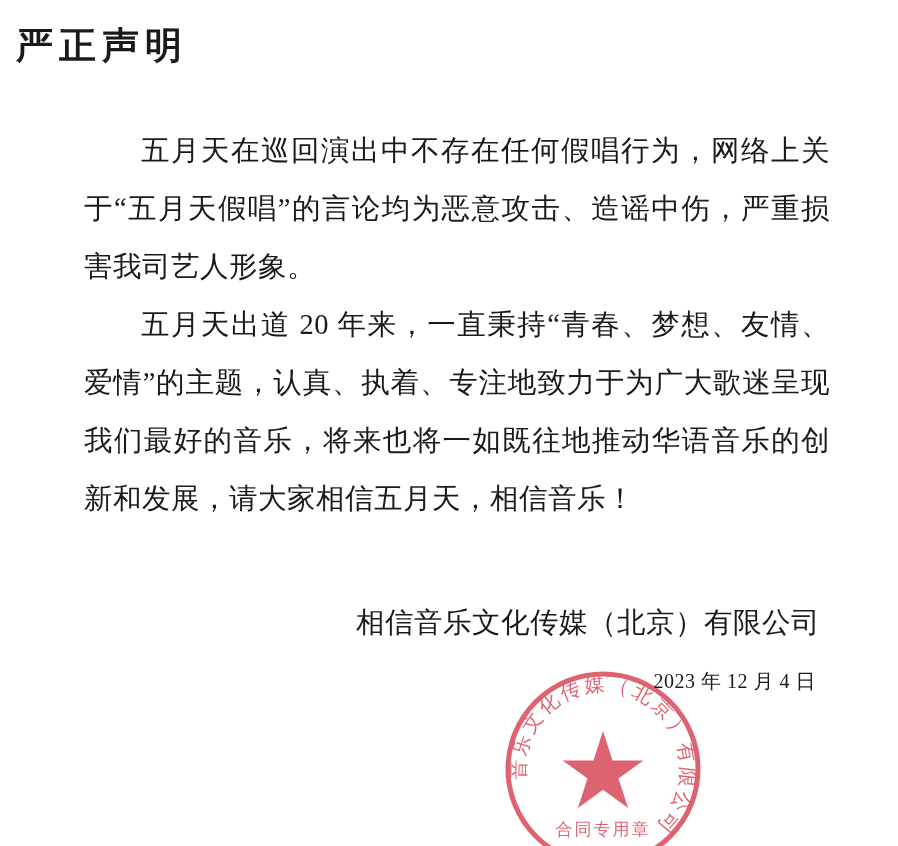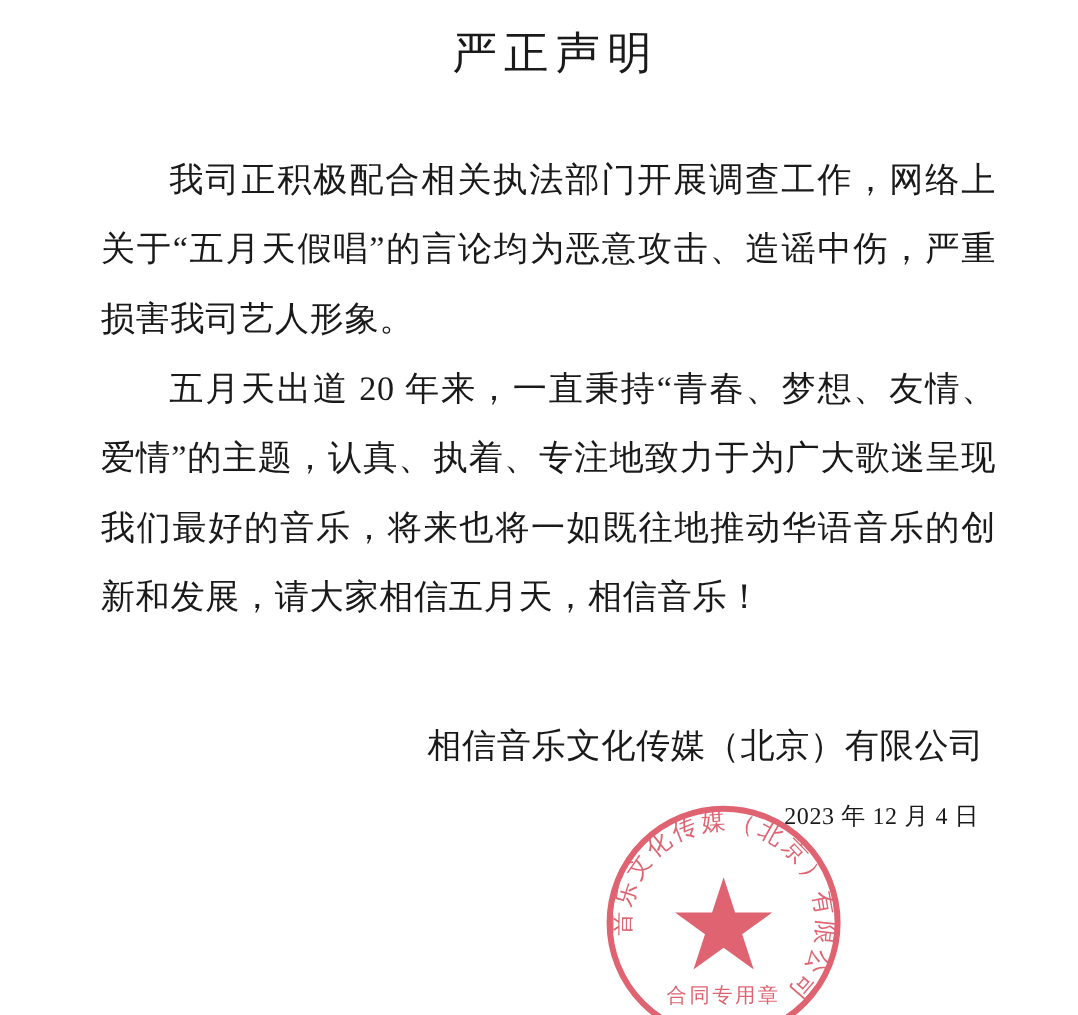--- a/index.html
+++ b/index.html
@@ -18,26 +18,26 @@
 
   .page {
     position: relative;
     width: 898px;
     height: 846px;
     box-sizing: border-box;
     padding: 0;
   }
 
   .doc-title {
-    text-align: center;
+    text-align: left;
     font-size: 37px;
-    font-weight: 400;
+    font-weight: 700;
     letter-spacing: 6px;
     margin: 22px 0 0 0;
-    padding-left: 28px;
+    padding-left: 16px;
     line-height: 1.3;
     font-family: "Liberation Serif", "DejaVu Serif", serif;
   }
 
   .body-block {
     margin-top: 52px;
     padding: 0 68px 0 84px;
   }
 
   .para {
@@ -95,21 +95,21 @@
   }
 </style>
 </head>
 <body>
 
 <div class="page">
 
   <h1 class="doc-title">严正声明</h1>
 
   <div class="body-block">
-    <p class="para">我司正积极配合相关执法部门开展调查工作，网络上关于“五月天假唱”的言论均为恶意攻击、造谣中伤，严重损害我司艺人形象。</p>
+    <p class="para">五月天在巡回演出中不存在任何假唱行为，网络上关于“五月天假唱”的言论均为恶意攻击、造谣中伤，严重损害我司艺人形象。</p>
     <p class="para">五月天出道 20 年来，一直秉持“青春、梦想、友情、爱情”的主题，认真、执着、专注地致力于为广大歌迷呈现我们最好的音乐，将来也将一如既往地推动华语音乐的创新和发展，请大家相信五月天，相信音乐！</p>
   </div>
 
   <div class="signature-block">
     <div class="sig-line">相信音乐文化传媒（北京）有限公司</div>
     <div class="sig-date">2023 年 12 月 4 日</div>
   </div>
 
   <div class="seal">
     <svg viewBox="0 0 208 208" xmlns="http://www.w3.org/2000/svg" aria-hidden="true">

